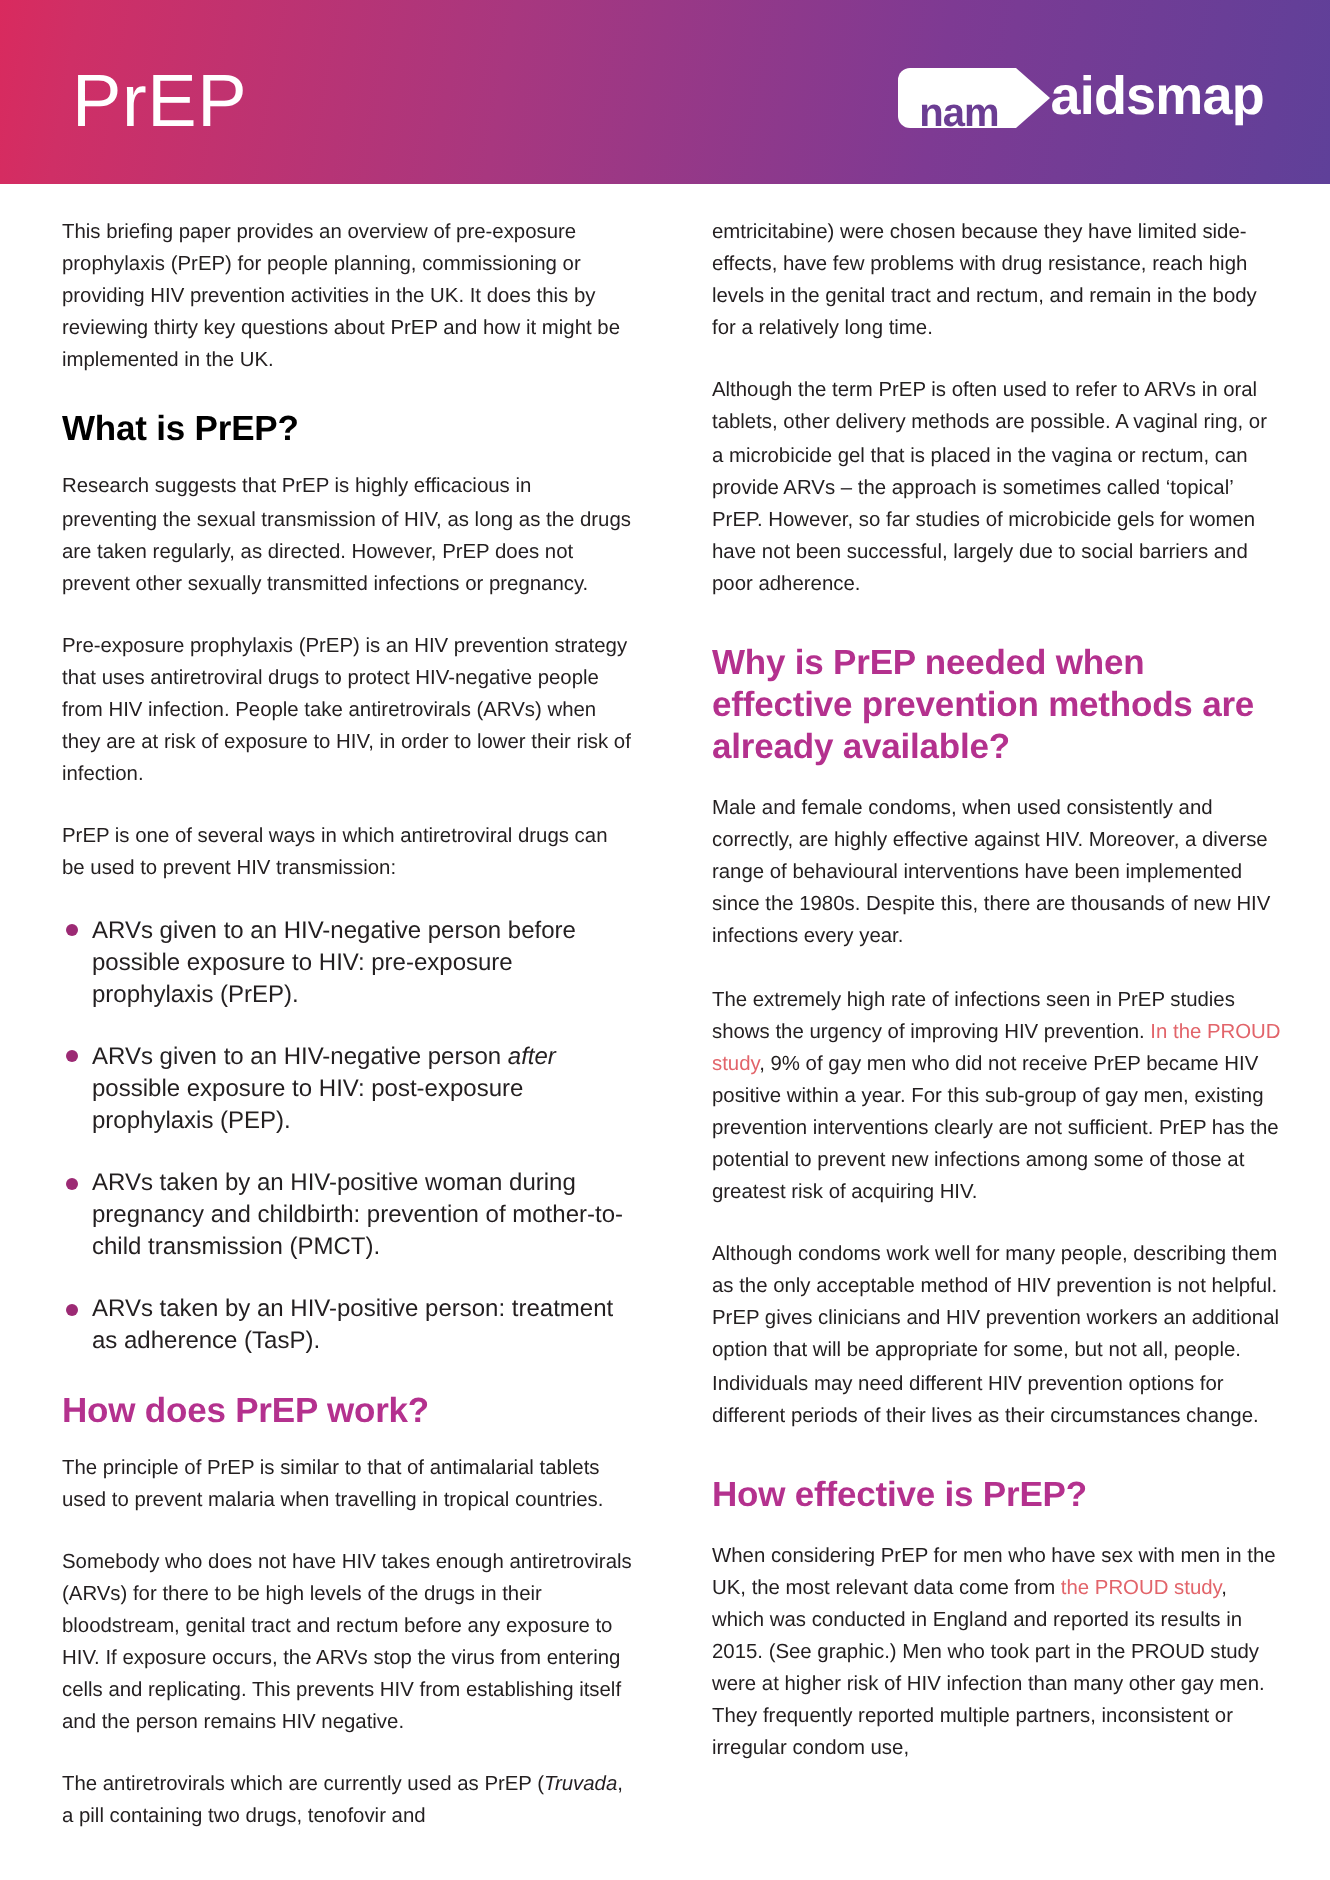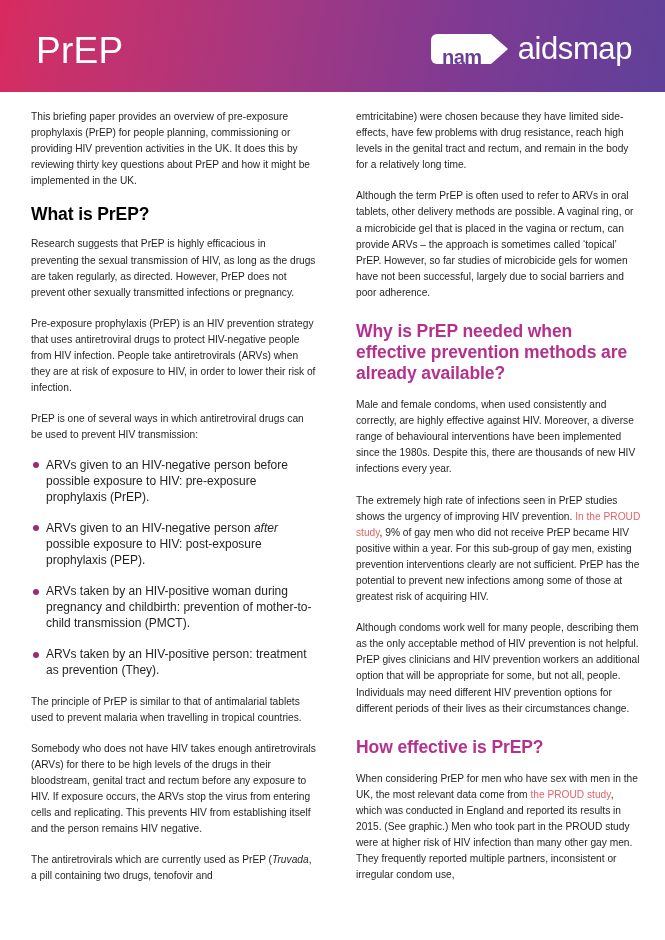--- a/index.html
+++ b/index.html
@@ -71,24 +71,24 @@
   }
   .logo-arrow {
     width: 0;
     height: 0;
     border-top: 15px solid transparent;
     border-bottom: 15px solid transparent;
     border-left: 17px solid #ffffff;
   }
   .logo-word {
     color: #ffffff;
-    font-size: 31px;
-    font-weight: 400;
+    font-size: 27px;
+    font-weight: 700;
     letter-spacing: -0.4px;
-    margin-left: 10px;
+    margin-left: 0;
     line-height: 1;
     position: relative;
     top: -1px;
   }
 
   
   .columns {
     display: flex;
     padding: 17px 31px 0 31px;
     box-sizing: border-box;
@@ -170,23 +170,24 @@
       <h2 class="section first" style="color: #000000;">What is PrEP?</h2>
 
       <p class="body">Research suggests that PrEP is highly efficacious in preventing the sexual transmission of HIV, as long as the drugs are taken regularly, as directed. However, PrEP does not prevent other sexually transmitted infections or pregnancy.</p>
       <p class="body">Pre-exposure prophylaxis (PrEP) is an HIV prevention strategy that uses antiretroviral drugs to protect HIV-negative people from HIV infection. People take antiretrovirals (ARVs) when they are at risk of exposure to HIV, in order to lower their risk of infection.</p>
       <p class="body tight">PrEP is one of several ways in which antiretroviral drugs can be used to prevent HIV transmission:</p>
 
       <ul class="bullets">
         <li><span>ARVs given to an HIV-negative person before possible exposure to HIV: pre-exposure prophylaxis (PrEP).</span></li>
         <li><span>ARVs given to an HIV-negative person </span><em>after</em><span> possible exposure to HIV: post-exposure prophylaxis (PEP).</span></li>
         <li><span>ARVs taken by an HIV-positive woman during pregnancy and childbirth: prevention of mother-to-child transmission (PMCT).</span></li>
-        <li><span>ARVs taken by an HIV-positive person: treatment as prevention (They).</span></li>
+        <li><span>ARVs taken by an HIV-positive person: treatment as adherence (TasP).</span></li>
       </ul>
 
+      <h2 class="section" style="color: rgb(180, 49, 142);">How does PrEP work?</h2>
 
       <p class="body">The principle of PrEP is similar to that of antimalarial tablets used to prevent malaria when travelling in tropical countries.</p>
       <p class="body">Somebody who does not have HIV takes enough antiretrovirals (ARVs) for there to be high levels of the drugs in their bloodstream, genital tract and rectum before any exposure to HIV. If exposure occurs, the ARVs stop the virus from entering cells and replicating. This prevents HIV from establishing itself and the person remains HIV negative.</p>
       <p class="body"><span>The antiretrovirals which are currently used as PrEP (</span><em>Truvada</em><span>, a pill containing two drugs, tenofovir and</span></p>
 
     </div>
 
     <div class="col">
 
       <p class="body">emtricitabine) were chosen because they have limited side-effects, have few problems with drug resistance, reach high levels in the genital tract and rectum, and remain in the body for a relatively long time.</p>

